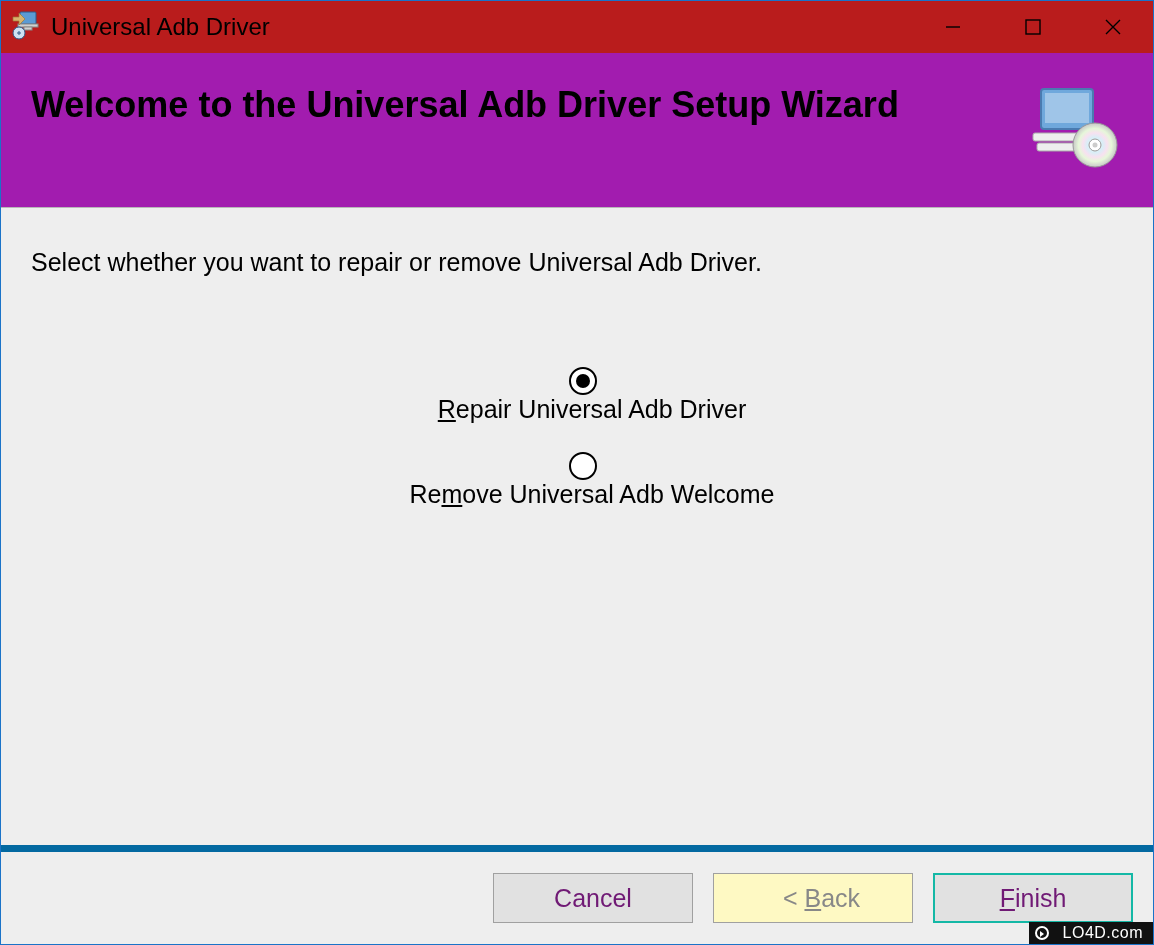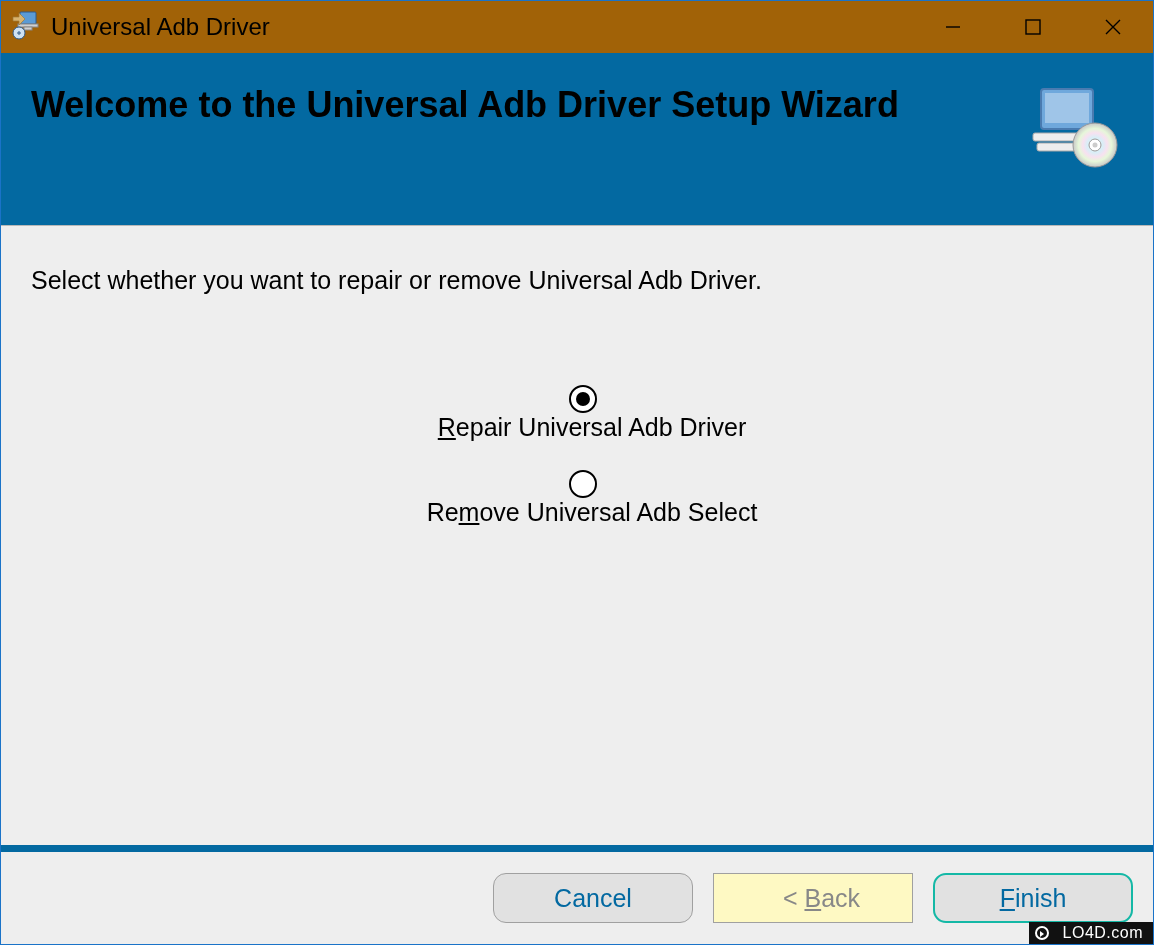--- a/index.html
+++ b/index.html
@@ -9,39 +9,39 @@
     border:1px solid #1a73c8;
     display:flex; flex-direction:column;
     position:relative;
     overflow:hidden;
   }
   
   .titlebar {
     height:52px;
     display:flex; align-items:center;
     padding-left:10px;
-    background:#a16207;
+    background:#b91c1c;
   }
   .titlebar .title-text {
     font-size:24px; color:#000; margin-left:8px;
   }
   .titlebar .ctrl-group {
     margin-left:auto; display:flex; height:100%;
   }
   .titlebar .ctrl-btn {
     width:80px; display:flex; align-items:center; justify-content:center;
     cursor:pointer;
   }
   .ctrl-btn svg { stroke:#000; stroke-width:1.4; fill:none; }
   
   .header-area {
-    padding: 30px 30px 48px 30px;
+    padding: 30px 30px 30px 30px;
     display:flex; align-items:flex-start;
     border-bottom:1px solid #b8b8b8;
-    background:#0369a1;
+    background:#a21caf;
   }
   .header-area .heading {
     font-size:36px; font-weight:700; line-height:1.2;
     color:#000;
     max-width:900px;
   }
   .header-area .setup-icon {
     margin-left:auto;
     margin-right:4px;
   }
@@ -87,21 +87,21 @@
     gap:20px;
   }
   .wiz-btn {
     width:200px; height:50px;
     font-size:25px;
     border:1px solid #a0a0a0;
     background:#e1e1e1;
     display:flex; align-items:center; justify-content:center;
     user-select:none;
   }
-  .wiz-btn.enabled { cursor:pointer; color:#0369a1;border-radius:13px; }
+  .wiz-btn.enabled { cursor:pointer; color:#701a75; }
   .wiz-btn.disabled { color:#888; background:#fef9c3;padding-left:17px; }
   .wiz-btn.default { border:2px solid #14b8a6; }
   .wiz-btn .mnemonic { text-decoration: underline; }
   
   .corner-badge {
     position:absolute; right:0; bottom:0;
     background:#111; color:#fff;
     font-size:16px; padding:2px 10px 2px 6px;
     display:flex; align-items:center; gap:14px;
     letter-spacing:0.5px;
@@ -188,21 +188,21 @@
         </span>
         <span>
           <span></span><span class="mnemonic">R</span><span>epair Universal Adb Driver</span>
         </span>
       </div>
       <div class="radio-row">
         <span class="radio-outer">
           
         </span>
         <span>
-          <span>Re</span><span class="mnemonic">m</span><span>ove Universal Adb Select</span>
+          <span>Re</span><span class="mnemonic">m</span><span>ove Universal Adb Welcome</span>
         </span>
       </div>
     </div>
   </div>
 
   <div class="footer">
     <div class="wiz-btn enabled" id="btn-cancel">
       <span>Cancel</span>
     </div>
     <div class="wiz-btn disabled" id="btn-back">

